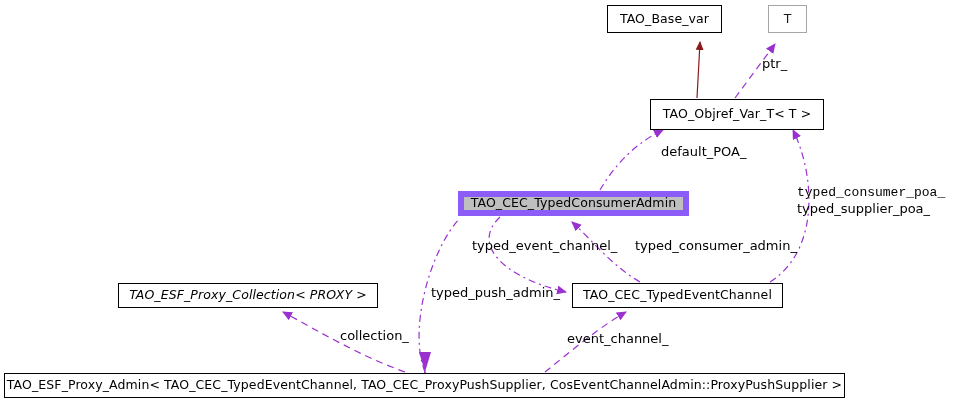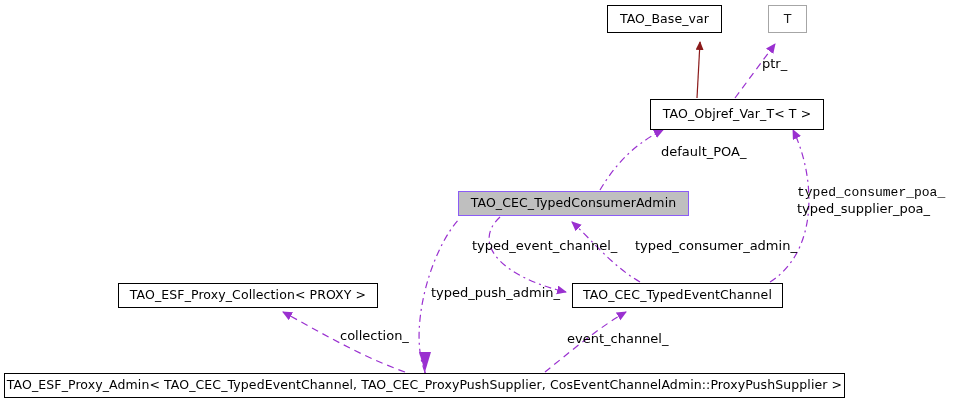--- a/index.html
+++ b/index.html
@@ -16,21 +16,21 @@
     box-sizing:border-box;
     display:flex;align-items:center;justify-content:center;
     white-space:nowrap;
     background:#ffffff;
     border:1px solid #000000;
     color:#000000;
     font-size:12.5px;
     line-height:1;
     letter-spacing:0.1px;
   }
-  .node.highlight{background:#bfbfbf;border:1px solid #8b5cf6;}
+  .node.highlight{background:#bfbfbf;border:6px solid #8b5cf6;}
   .node.faded{border:1px solid #a6a6a6;color:#1a1a1a;}
   .edge-label{
     position:absolute;
     white-space:nowrap;
     font-size:13px;
     color:#000000;
     background:transparent;
     line-height:1;
   }
 </style>
@@ -97,21 +97,21 @@
   </div>
 
   <div class="node" style="left:650px;top:99px;width:174px;height:31px;">
     <span>TAO_Objref_Var_T&lt; T &gt;</span>
   </div>
 
   <div class="node highlight" style="left:458px;top:191px;width:231px;height:25px;">
     <span>TAO_CEC_TypedConsumerAdmin</span>
   </div>
 
-  <div class="node" style="left:118px;top:283px;width:260px;height:25px;">
+  <div class="node" style="left:118px;top:283px;width:260px;height:25px;font-style:italic;">
     <span>TAO_ESF_Proxy_Collection&lt; PROXY &gt;</span>
   </div>
 
   <div class="node" style="left:4px;top:373px;width:841px;height:25px;">
     <span>TAO_ESF_Proxy_Admin&lt; TAO_CEC_TypedEventChannel, TAO_CEC_ProxyPushSupplier, CosEventChannelAdmin::ProxyPushSupplier &gt;</span>
   </div>
 
   <div class="node" style="left:572px;top:283px;width:211px;height:25px;">
     <span>TAO_CEC_TypedEventChannel</span>
   </div>

